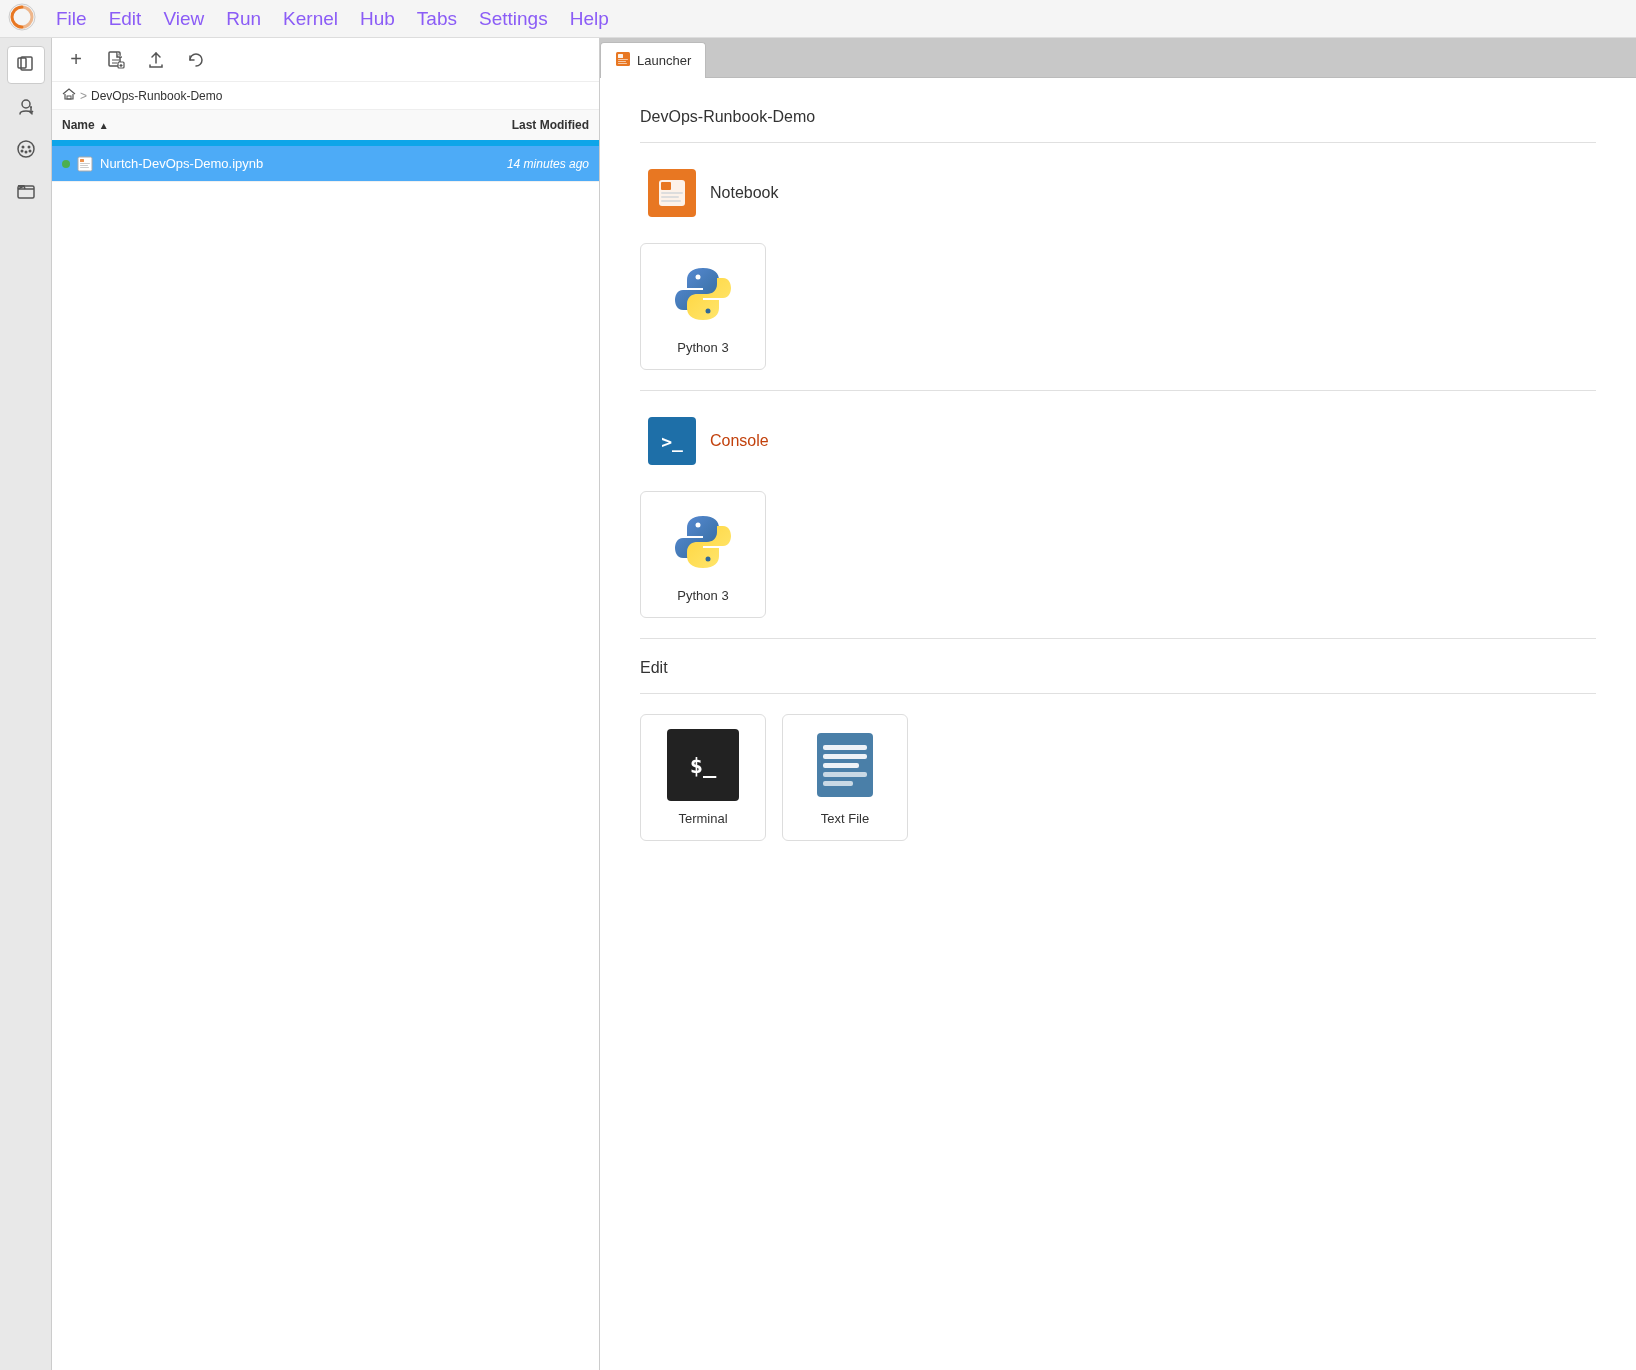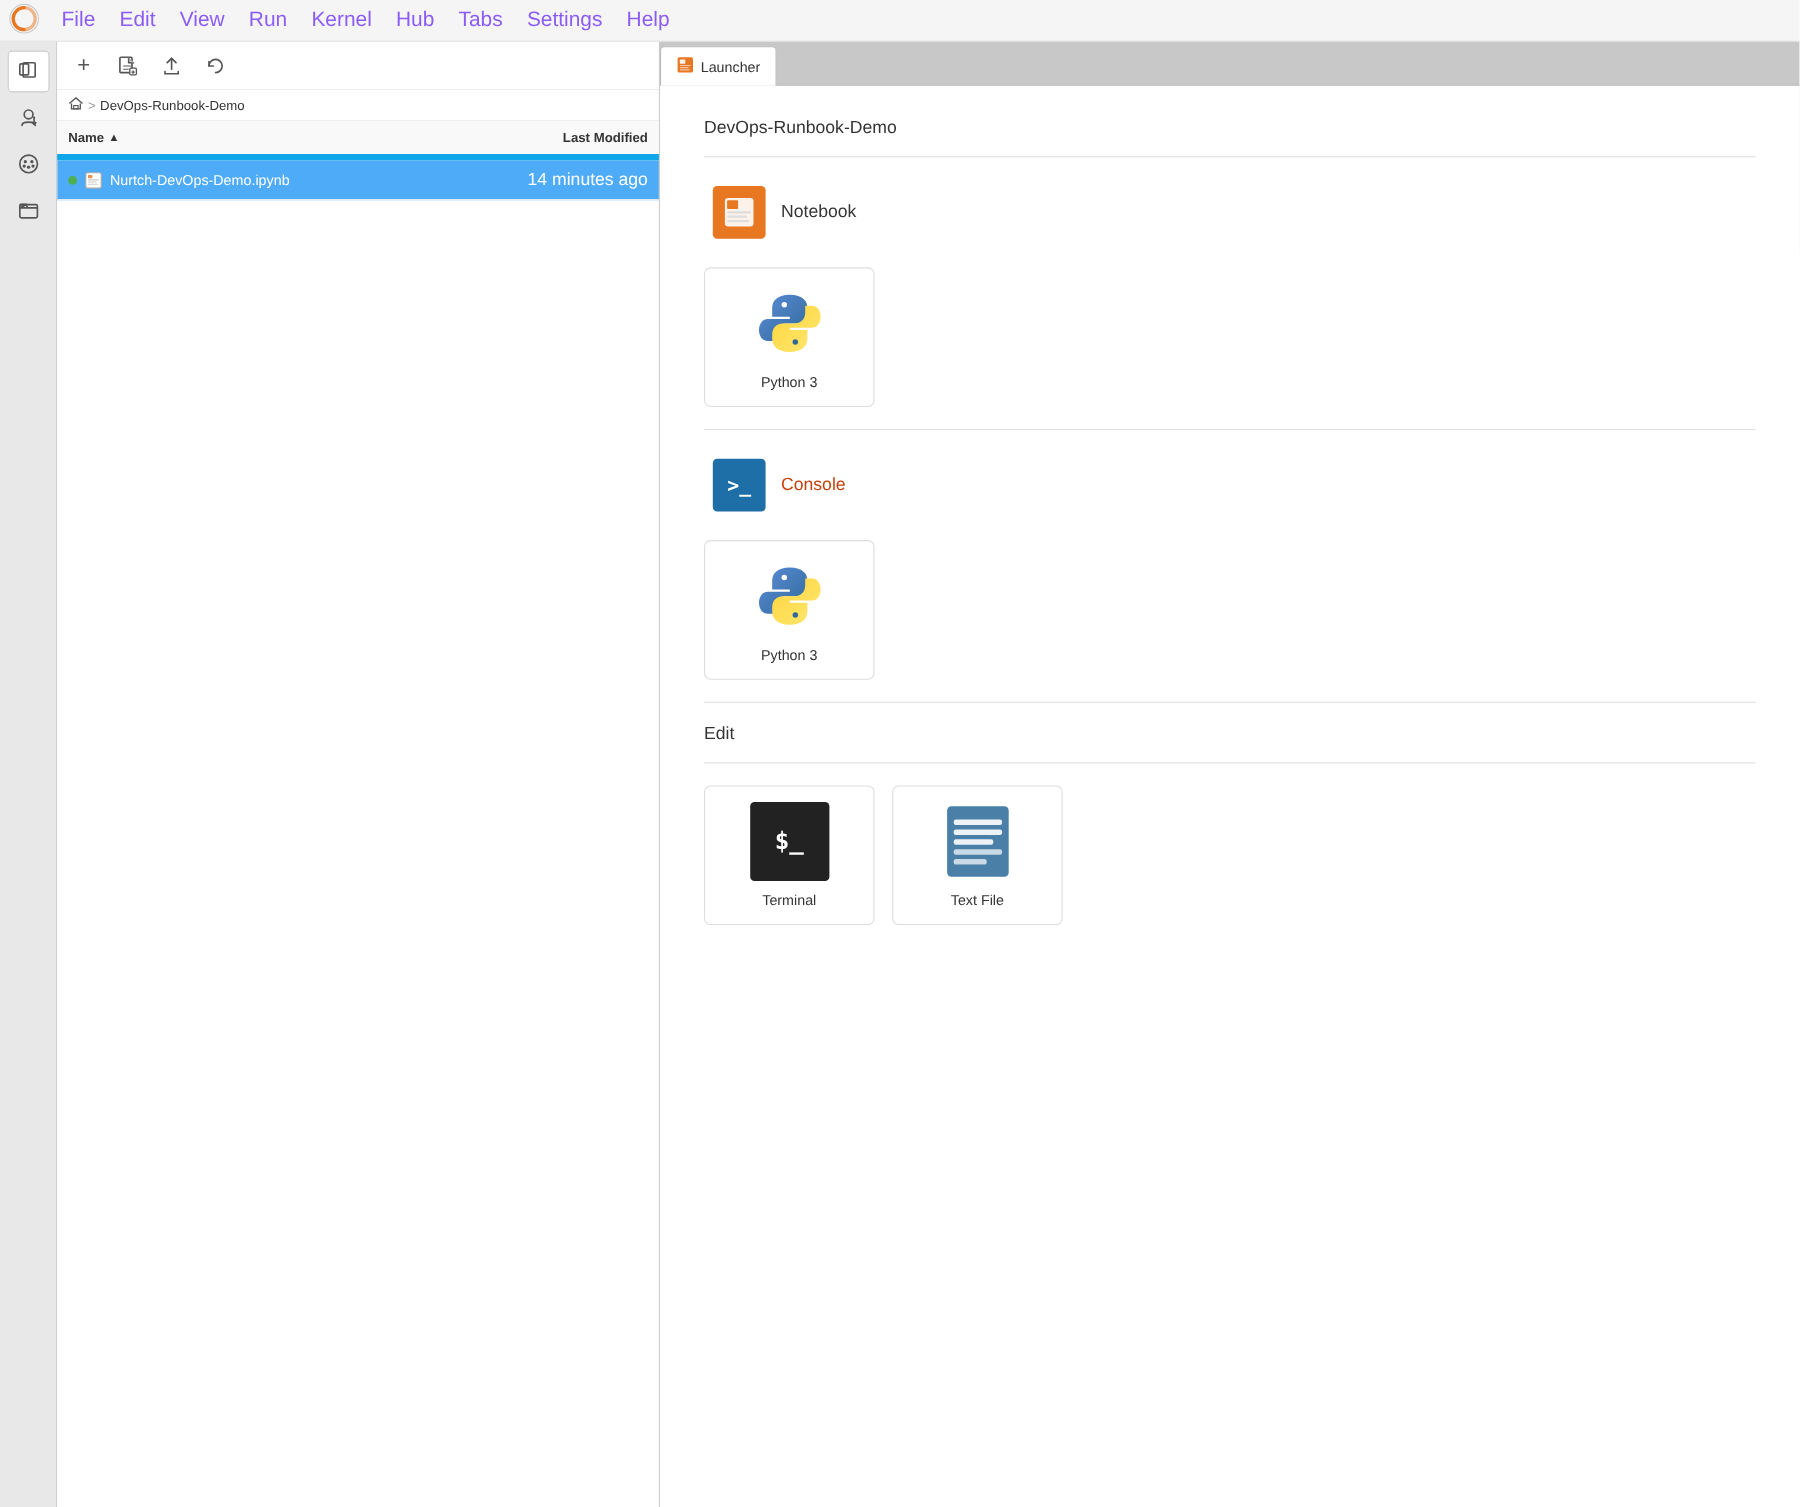--- a/index.html
+++ b/index.html
@@ -176,23 +176,24 @@
       flex: 1;
       font-size: 13px;
       white-space: nowrap;
       overflow: hidden;
       text-overflow: ellipsis;
     }
     .file-row.selected .file-name { color: #fff; }
     .file-modified {
       width: 160px;
       text-align: right;
-      font-size: 16px;
+      font-size: 12px;
       color: #555;
       white-space: nowrap;
+      font-style: italic;
     }
     .file-row.selected .file-modified { color: #fff; }
 
     
     .right-panel {
       flex: 1;
       display: flex;
       flex-direction: column;
       background: #fff;
     }
@@ -283,21 +284,21 @@
       border-radius: 4px;
       display: flex;
       align-items: center;
       justify-content: center;
       color: #fff;
       font-size: 20px;
       flex-shrink: 0;
     }
 
     .launcher-card {
-      width: 155px;
+      width: 126px;
       border: 1px solid #ddd;
       border-radius: 6px;
       padding: 14px;
       display: flex;
       flex-direction: column;
       align-items: center;
       cursor: pointer;
       background: #fff;
     }
     .launcher-card-icon {

